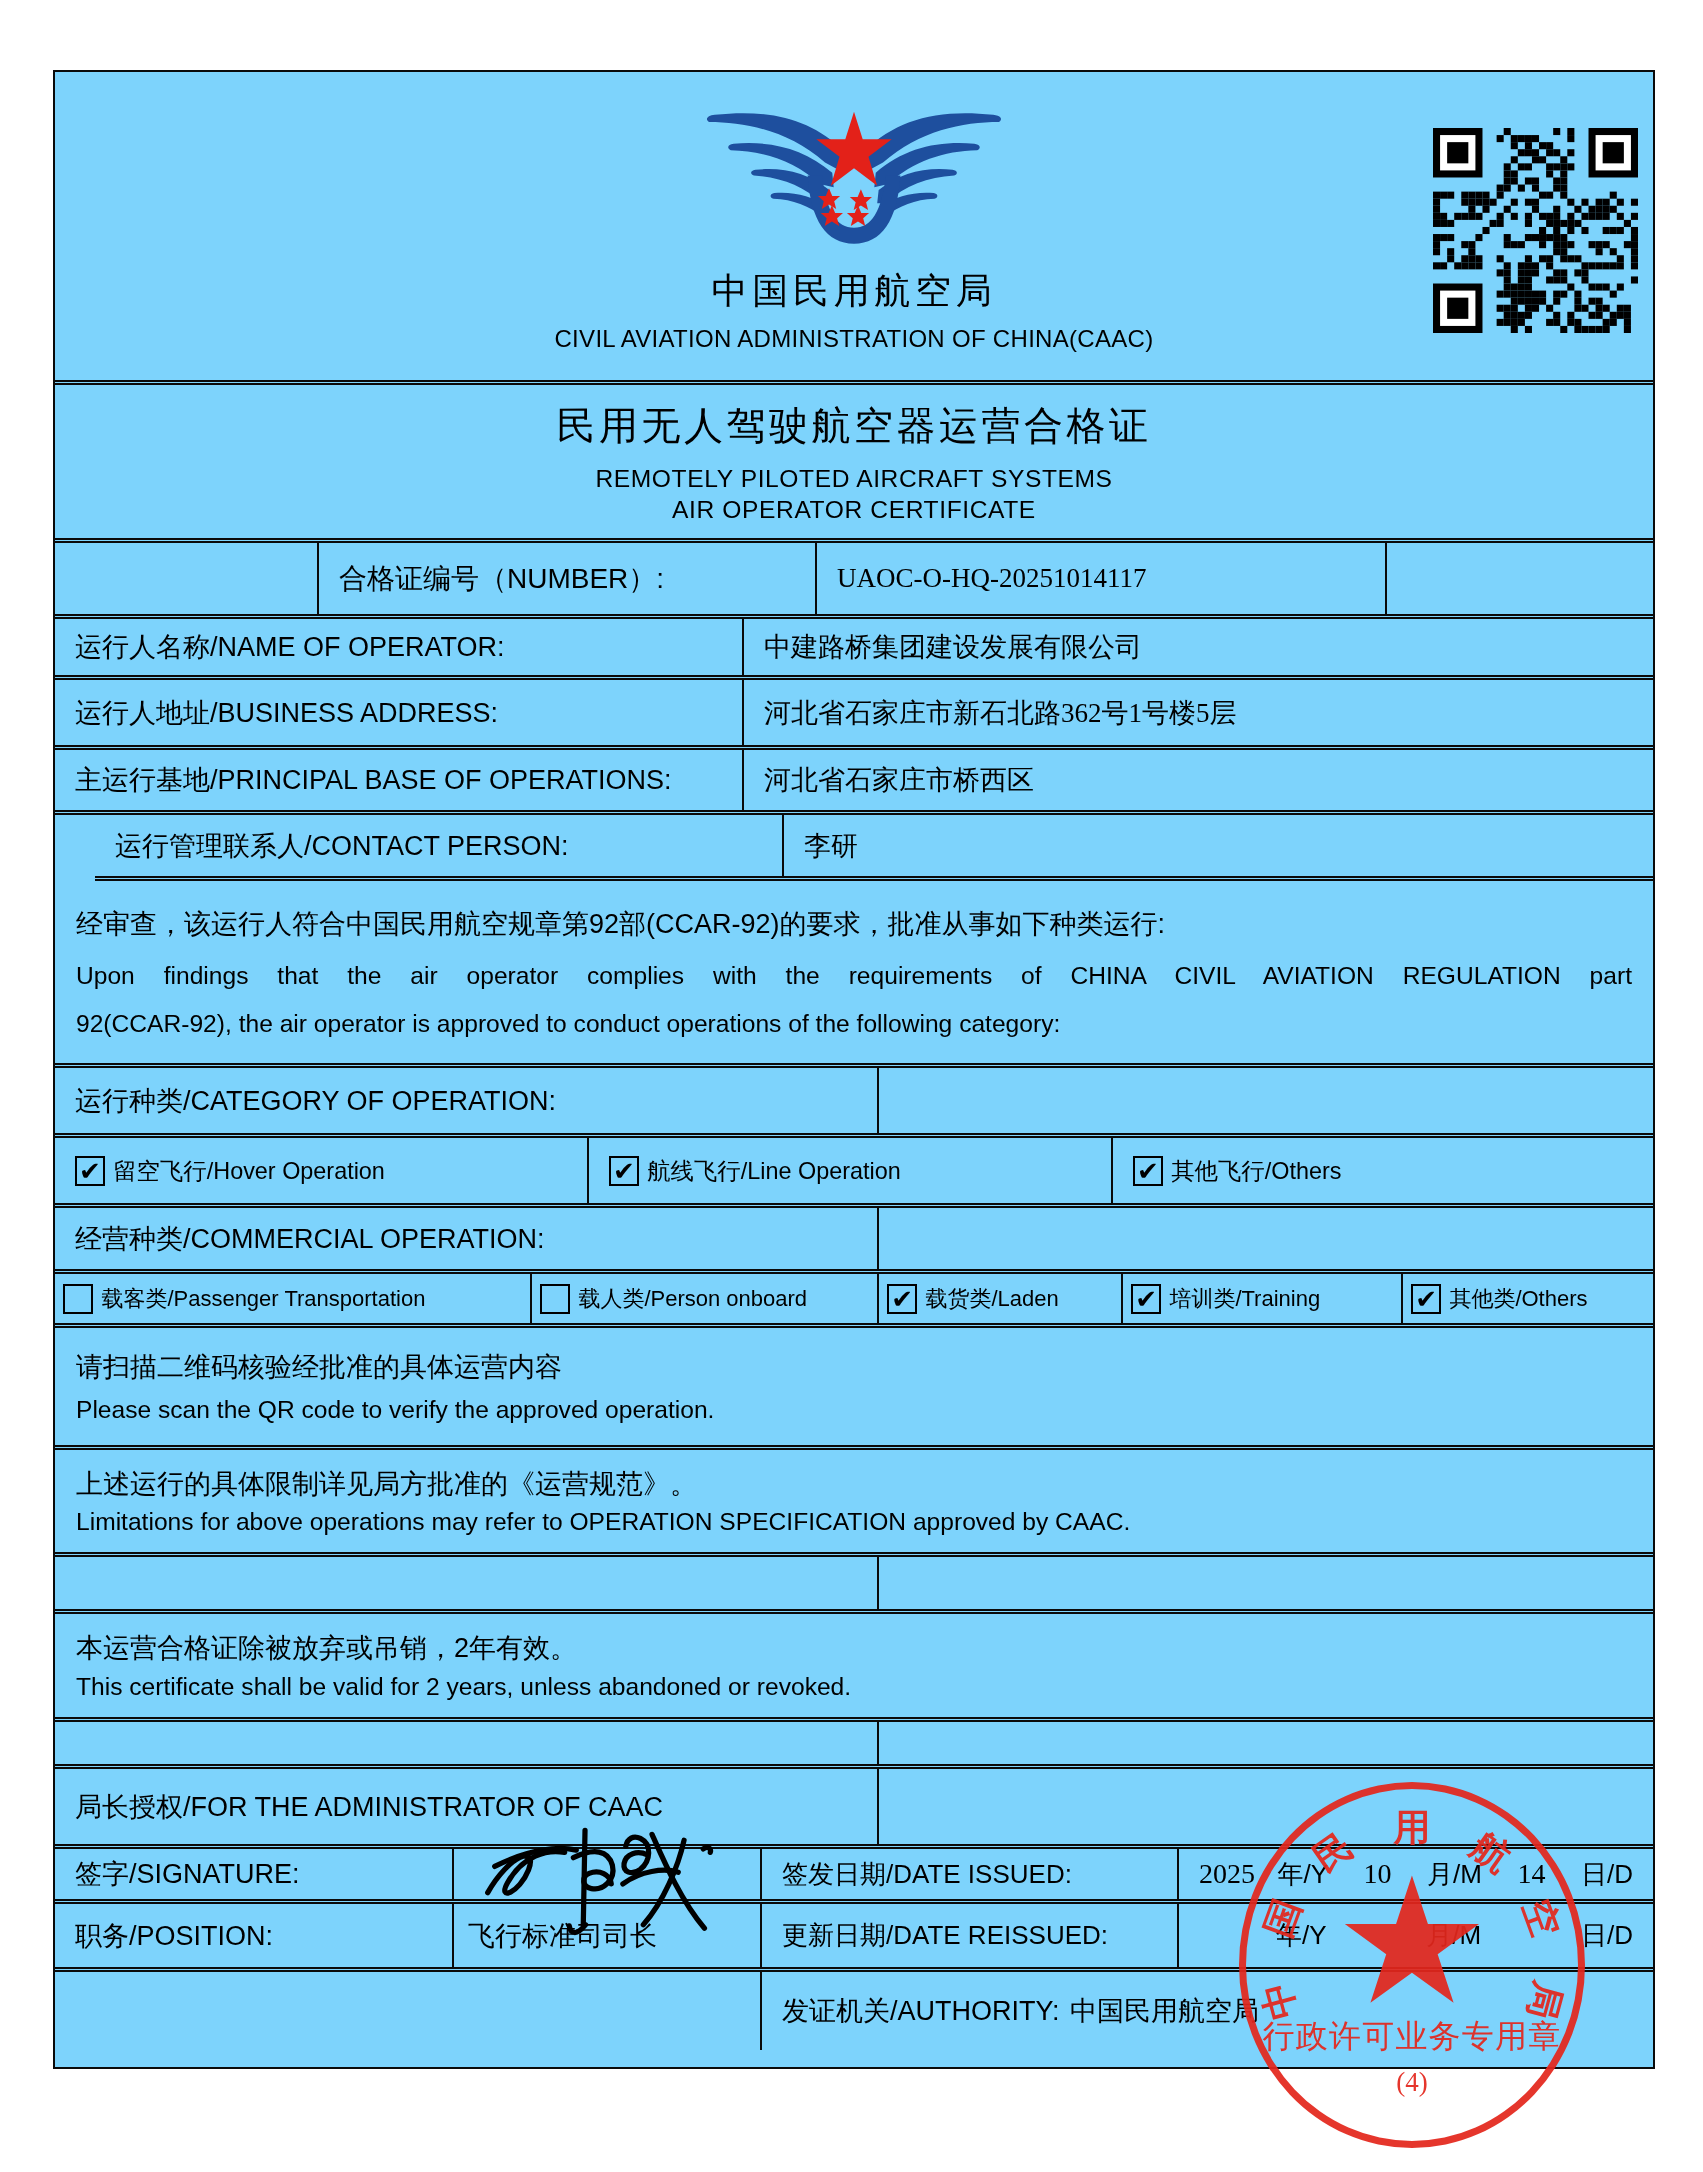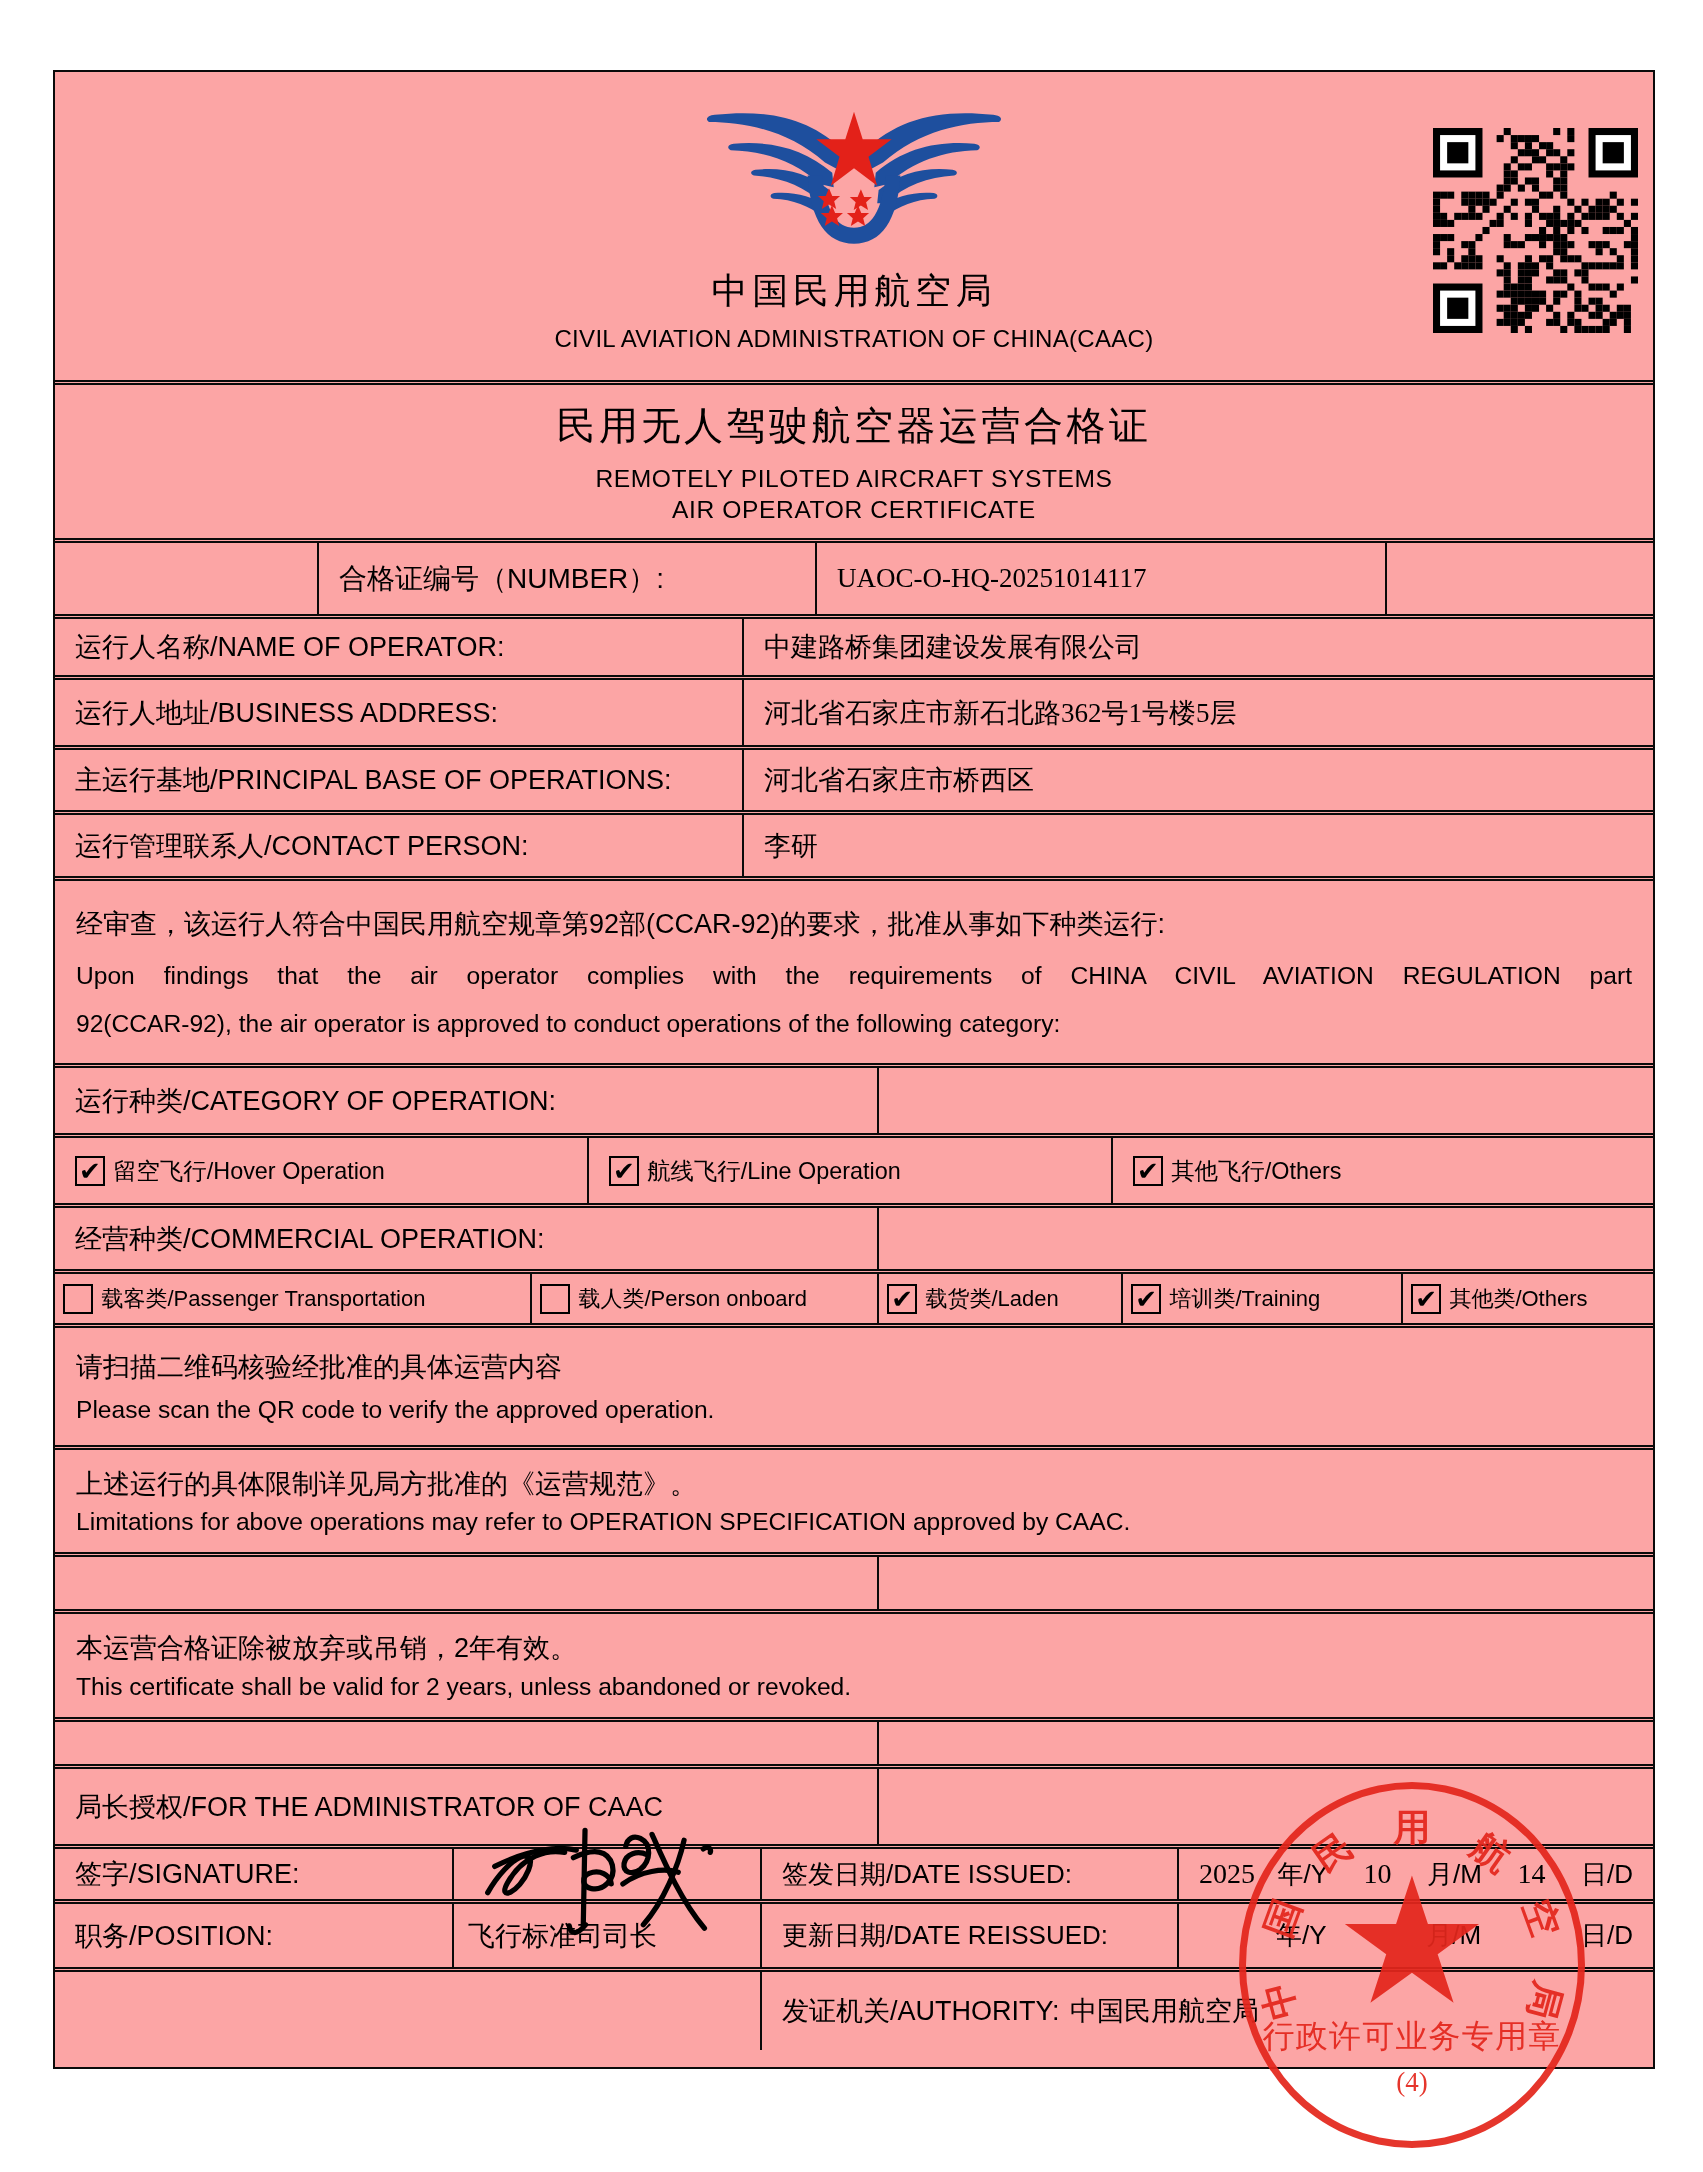--- a/index.html
+++ b/index.html
@@ -1,18 +1,18 @@
 <!DOCTYPE html>
 <html style="font-size:9.4px"><head>
 <meta charset="utf-8">
 <style>
   html,body{margin:0;padding:0;background:#fff;}
   body{width:1704px;height:2172px;position:relative;font-family:"Liberation Sans","DejaVu Sans",sans-serif;color:#000;}
   .serif{font-family:"Liberation Serif","DejaVu Serif",serif;}
-  .cert{position:absolute;left:53px;top:70px;width:1602px;height:1999px;border:2.9px solid #0a0a0a;box-sizing:border-box;background:#fca5a5;}
+  .cert{position:absolute;left:53px;top:70px;width:1602px;height:1999px;border:2.9px solid #0a0a0a;box-sizing:border-box;background:#7dd3fc;}
   .row{position:relative;box-sizing:border-box;border-bottom:5.3px double #0a0a0a;display:flex;align-items:stretch;}
   .row.last{border-bottom:none;}
   .cell{box-sizing:border-box;border-right:2.3px solid #0a0a0a;display:flex;align-items:center;padding:0 20px;flex-shrink:0;}
   .cell.end{border-right:none;flex-grow:1;}
   .cell.nopad{padding:0;}
   
   .hdr{flex-direction:column;justify-content:flex-start;align-items:center;border-right:none;}
   .logo-wrap{margin-top:34px;width:444px;height:145px;}
   .org-cn{font-size:36px;letter-spacing:4.7px;margin-top:16.4px;}
   .org-en{font-size:24px;margin-top:8.2px;letter-spacing:0.3px;}
@@ -383,21 +383,21 @@
     <div class="cell end val serif">中建路桥集团建设发展有限公司</div>
   </div>
   <div class="row" style="height:70px;">
     <div class="cell lbl" style="width:689px;">运行人地址/BUSINESS ADDRESS:</div>
     <div class="cell end val serif">河北省石家庄市新石北路362号1号楼5层</div>
   </div>
   <div class="row" style="height:65px;">
     <div class="cell lbl" style="width:689px;">主运行基地/PRINCIPAL BASE OF OPERATIONS:</div>
     <div class="cell end val serif">河北省石家庄市桥西区</div>
   </div>
-  <div class="row" style="height:66px;">
+  <div class="row" style="height:66px;margin-left:40px;">
     <div class="cell lbl" style="width:689px;">运行管理联系人/CONTACT PERSON:</div>
     <div class="cell end val serif">李研</div>
   </div>
 
   <div class="row para" style="height:187px;">
     <div class="lbl">经审查，该运行人符合中国民用航空规章第92部(CCAR-92)的要求，批准从事如下种类运行:</div>
     <div class="small-en jus">Upon findings that the air operator complies with the requirements of CHINA CIVIL AVIATION REGULATION part</div>
     <div class="small-en">92(CCAR-92), the air operator is approved to conduct operations of the following category:</div>
   </div>
 

